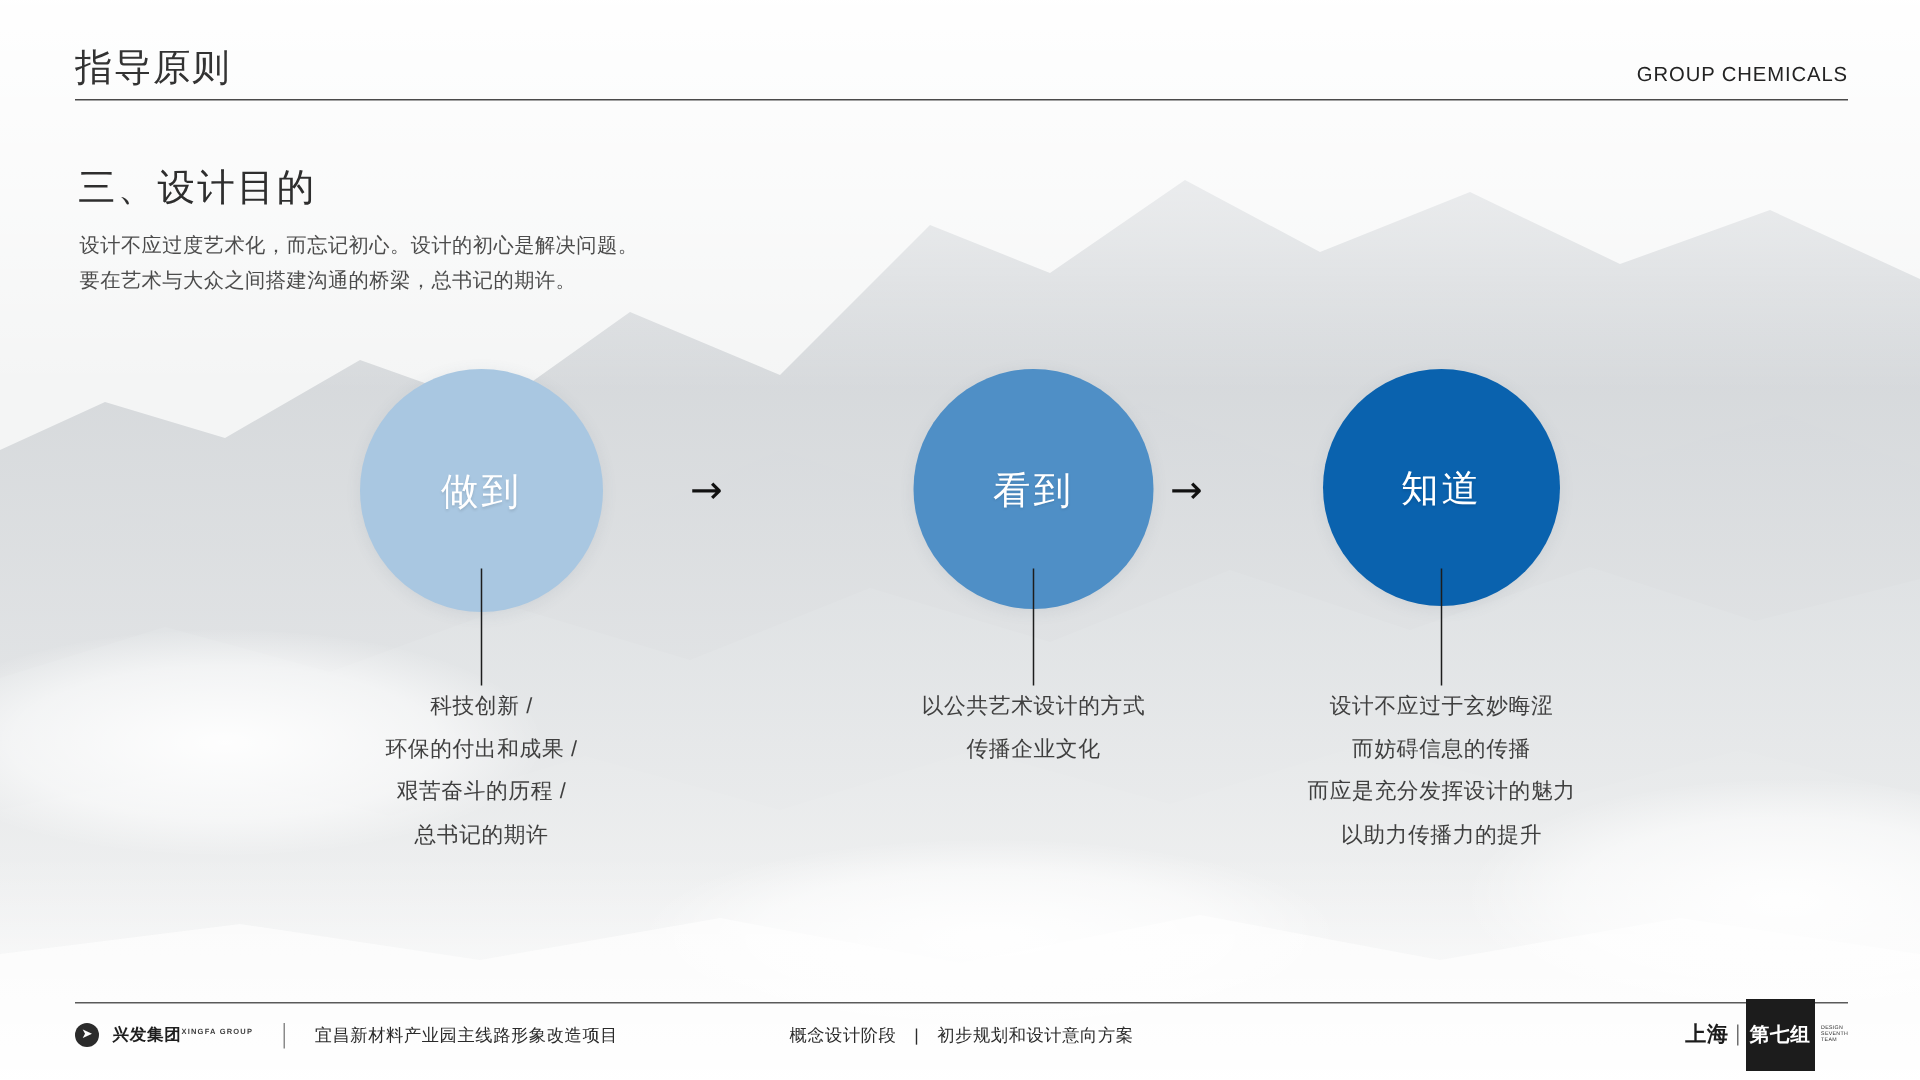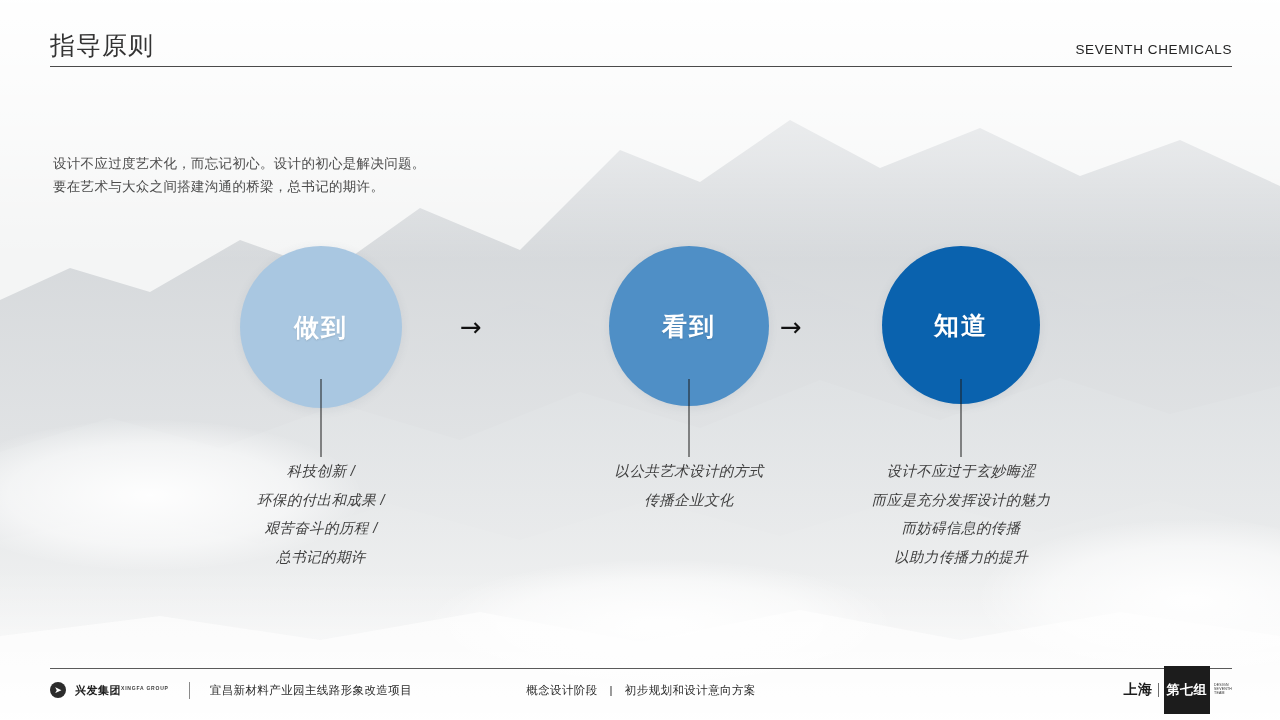--- a/index.html
+++ b/index.html
@@ -75,31 +75,31 @@
     z-index: 3;
   }
   .node { position: absolute; top: 0; }
   .circle {
     position: relative;
     border-radius: 50%;
     display: flex; align-items: center; justify-content: center;
     box-shadow: 0 2px 10px rgba(80,100,120,0.10);
   }
   .circle-label {
-    color: #ffffff; font-weight: bold; font-size: 25px; letter-spacing: 2px;
+    color: #ffffff; font-weight: normal; font-size: 25px; letter-spacing: 2px;
     text-shadow: 0 1px 2px rgba(0,0,0,0.12);
   }
   .stem {
     position: absolute; width: 1px; background: #1d1d1d;
     left: 50%; transform: translateX(-50%);
   }
   .caption {
     position: absolute; left: 50%; transform: translateX(-50%);
     text-align: center; white-space: nowrap;
-    font-size: 14.5px; color: #3f3f3f; line-height: 1.98; letter-spacing: 0.4px; font-style: italic;
+    font-size: 14.5px; color: #3f3f3f; line-height: 1.98; letter-spacing: 0.4px;
   }
   .arrow {
     position: absolute; color: #111111; font-size: 26px; line-height: 1;
     font-family: "DejaVu Sans", sans-serif;
   }
 
   
   .footer {
     position: absolute; left: 50px; top: 668px; width: 1182px; z-index: 4;
   }
@@ -174,25 +174,26 @@
   </div>
   <div class="bg-haze"></div>
   <div class="bg-haze-bottom"></div>
   <div class="bg-cloud" style="left:-60px; top:420px; width:420px; height:150px;"></div>
   <div class="bg-cloud" style="left:980px; top:520px; width:420px; height:160px;"></div>
   <div class="bg-cloud" style="left:430px; top:560px; width:460px; height:130px;"></div>
 
   <div class="header">
     <div class="header-row">
       <div class="header-title">指导原则</div>
-      <div class="header-brand">SEVENTH CHEMICALS</div>
+      <div class="header-brand">GROUP CHEMICALS</div>
     </div>
     <div class="header-rule"></div>
   </div>
 
+  <div class="section-heading">三、设计目的</div>
   <div class="section-body">
     <div>设计不应过度艺术化，而忘记初心。设计的初心是解决问题。</div>
     <div>要在艺术与大众之间搭建沟通的桥梁，总书记的期许。</div>
   </div>
 
   <div class="diagram">
 
     <div class="node" style="left:240px; width:162px;">
       <div class="circle" style="width:162px; height:162px; background:#a9c7e1;">
         <span class="circle-label">做到</span>
@@ -221,22 +222,22 @@
 
     <div class="arrow" style="left:780px; top:68px;">→</div>
 
     <div class="node" style="left:882px; width:158px;">
       <div class="circle" style="width:158px; height:158px; background:#0a62ae;">
         <span class="circle-label">知道</span>
       </div>
       <div class="stem" style="top:133px; height:78px;"></div>
       <div class="caption" style="top:211px;">
         <div>设计不应过于玄妙晦涩</div>
+        <div>而妨碍信息的传播</div>
         <div>而应是充分发挥设计的魅力</div>
-        <div>而妨碍信息的传播</div>
         <div>以助力传播力的提升</div>
       </div>
     </div>
   </div>
 
   <div class="footer">
     <div class="footer-rule"></div>
     <div class="footer-row">
       <div class="footer-left">
         <div class="logo-mark">➤</div>

